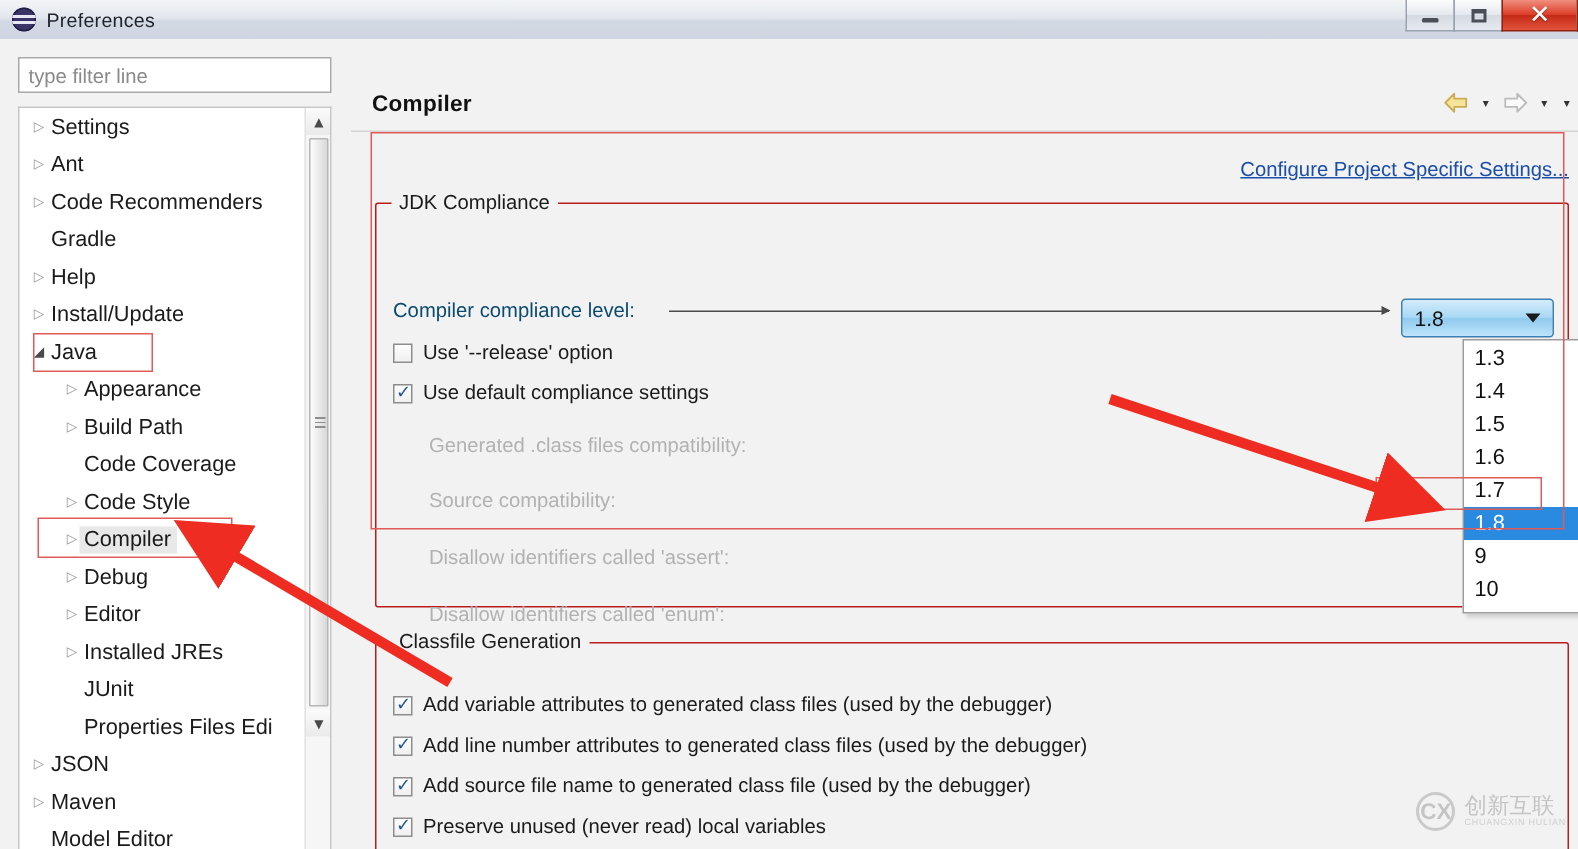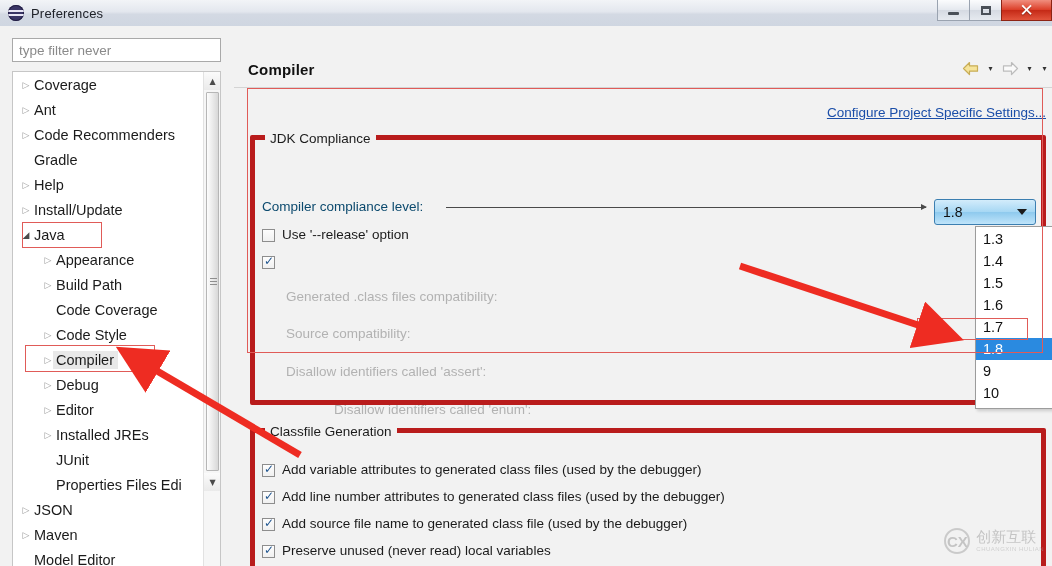--- a/index.html
+++ b/index.html
@@ -159,21 +159,21 @@
 
   .content-scroll {
     position: absolute; left: 0; top: 37px; width: 818px; height: 503px;
     overflow: hidden;
   }
 
   .group {
     position: absolute; background: #f2f2f2;
   }
   .group-box {
-    border: 5px solid #b91c1c; border-radius: 2px;
+    border: 1px solid #b91c1c; border-radius: 2px;
   }
   .group-title {
     position: absolute; font-size: 13.5px; color: #1b1b1b; background: #f2f2f2;
     padding: 0 5px; top: -9px; left: 10px;
   }
 
   .link {
     position: absolute; font-size: 13.5px; color: #1b4ea8;
     text-decoration: underline; white-space: nowrap;
   }
@@ -288,27 +288,27 @@
           <span class="glyph"></span>
         </div>
       <div class="win-btn close">
           <span class="glyph">✕</span>
         </div>
     </div>
   </div>
 
   <div class="dialog-body">
 
-    <div class="filter-box">type filter never</div>
+    <div class="filter-box">type filter line</div>
 
     <div class="tree-panel">
       <div class="tree-inner" id="tree-inner">
           <div class="tree-item ind0">
             <span class="arrow">▷</span>
-            <span class="label">Coverage</span>
+            <span class="label">Settings</span>
           </div>
           <div class="tree-item ind0">
             <span class="arrow">▷</span>
             <span class="label">Ant</span>
           </div>
           <div class="tree-item ind0">
             <span class="arrow">▷</span>
             <span class="label">Code Recommenders</span>
           </div>
           <div class="tree-item ind0">
@@ -434,25 +434,26 @@
             <div class="combo-opt">1.7</div>
             <div class="combo-opt sel">1.8</div>
             <div class="combo-opt">9</div>
             <div class="combo-opt">10</div>
           </div>
 
         <div class="chk" style="left:28px; top:140px;"></div>
         <div class="chk-text" style="left:48px; top:138px;">Use '--release' option</div>
 
         <div class="chk checked" style="left:28px; top:167px;"></div>
+        <div class="chk-text" style="left:48px; top:165px;">Use default compliance settings</div>
 
         <div class="row-label disabled" style="left:52px; top:200px;">Generated .class files compatibility:</div>
         <div class="row-label disabled" style="left:52px; top:237px;">Source compatibility:</div>
         <div class="row-label disabled" style="left:52px; top:275px;">Disallow identifiers called 'assert':</div>
-        <div class="row-label disabled" style="left:52px; top:313px;margin-left:48px;">Disallow identifiers called 'enum':</div>
+        <div class="row-label disabled" style="left:52px; top:313px;">Disallow identifiers called 'enum':</div>
 
         <div class="combo-grey">
           <span class="val">Error</span>
           <span class="caret"></span>
         </div>
 
         <div class="group group-box" style="left:16px; top:339px; width:796px; height:200px;">
           <div class="group-title">Classfile Generation</div>
         </div>
         <div id="classfile-rows">

